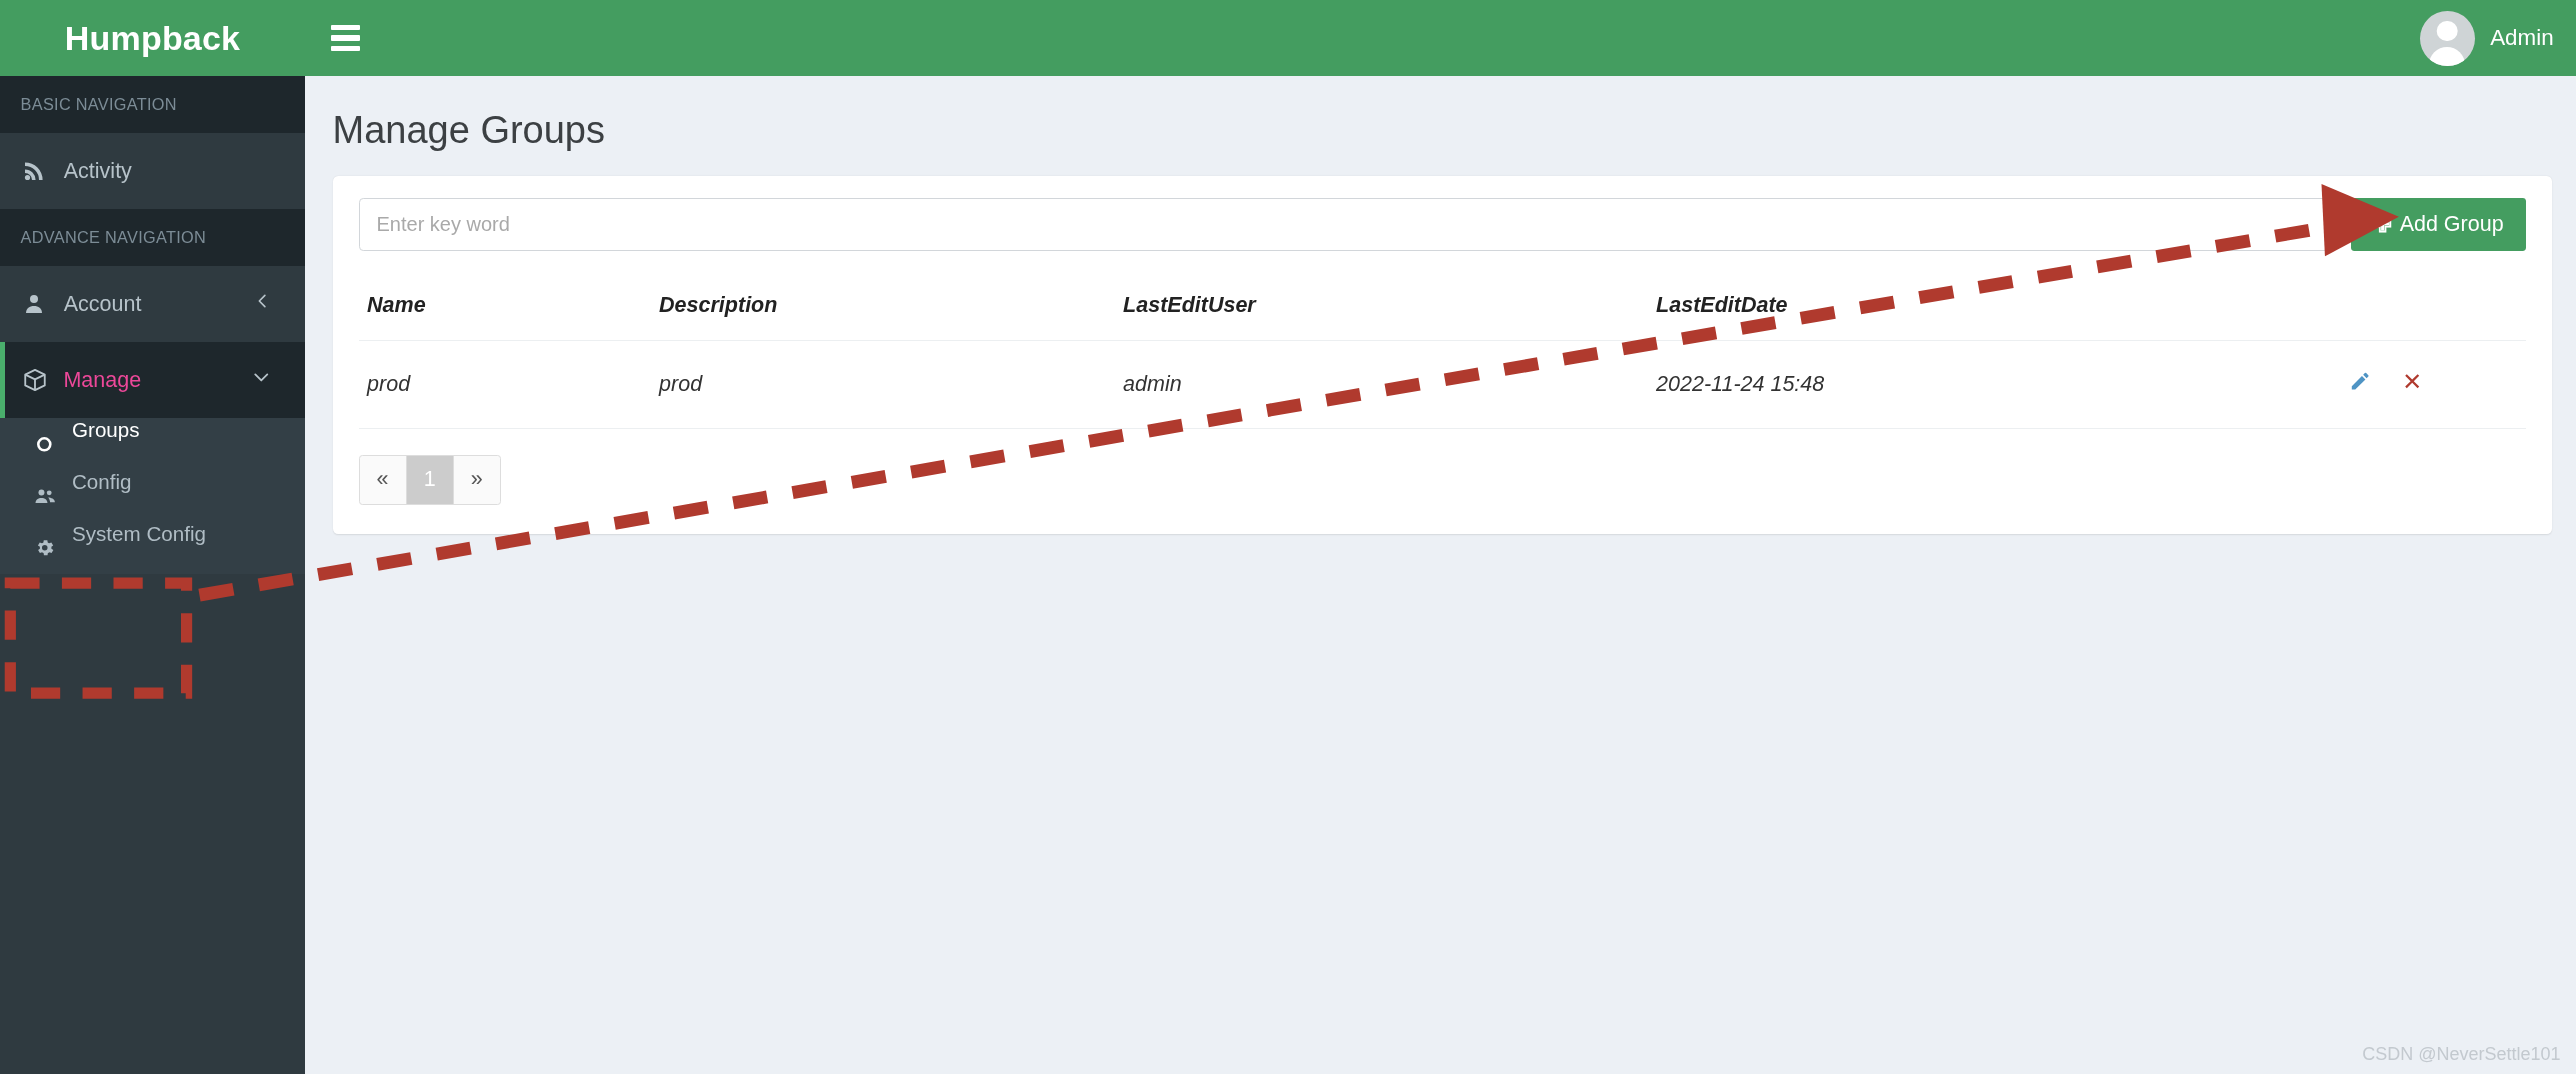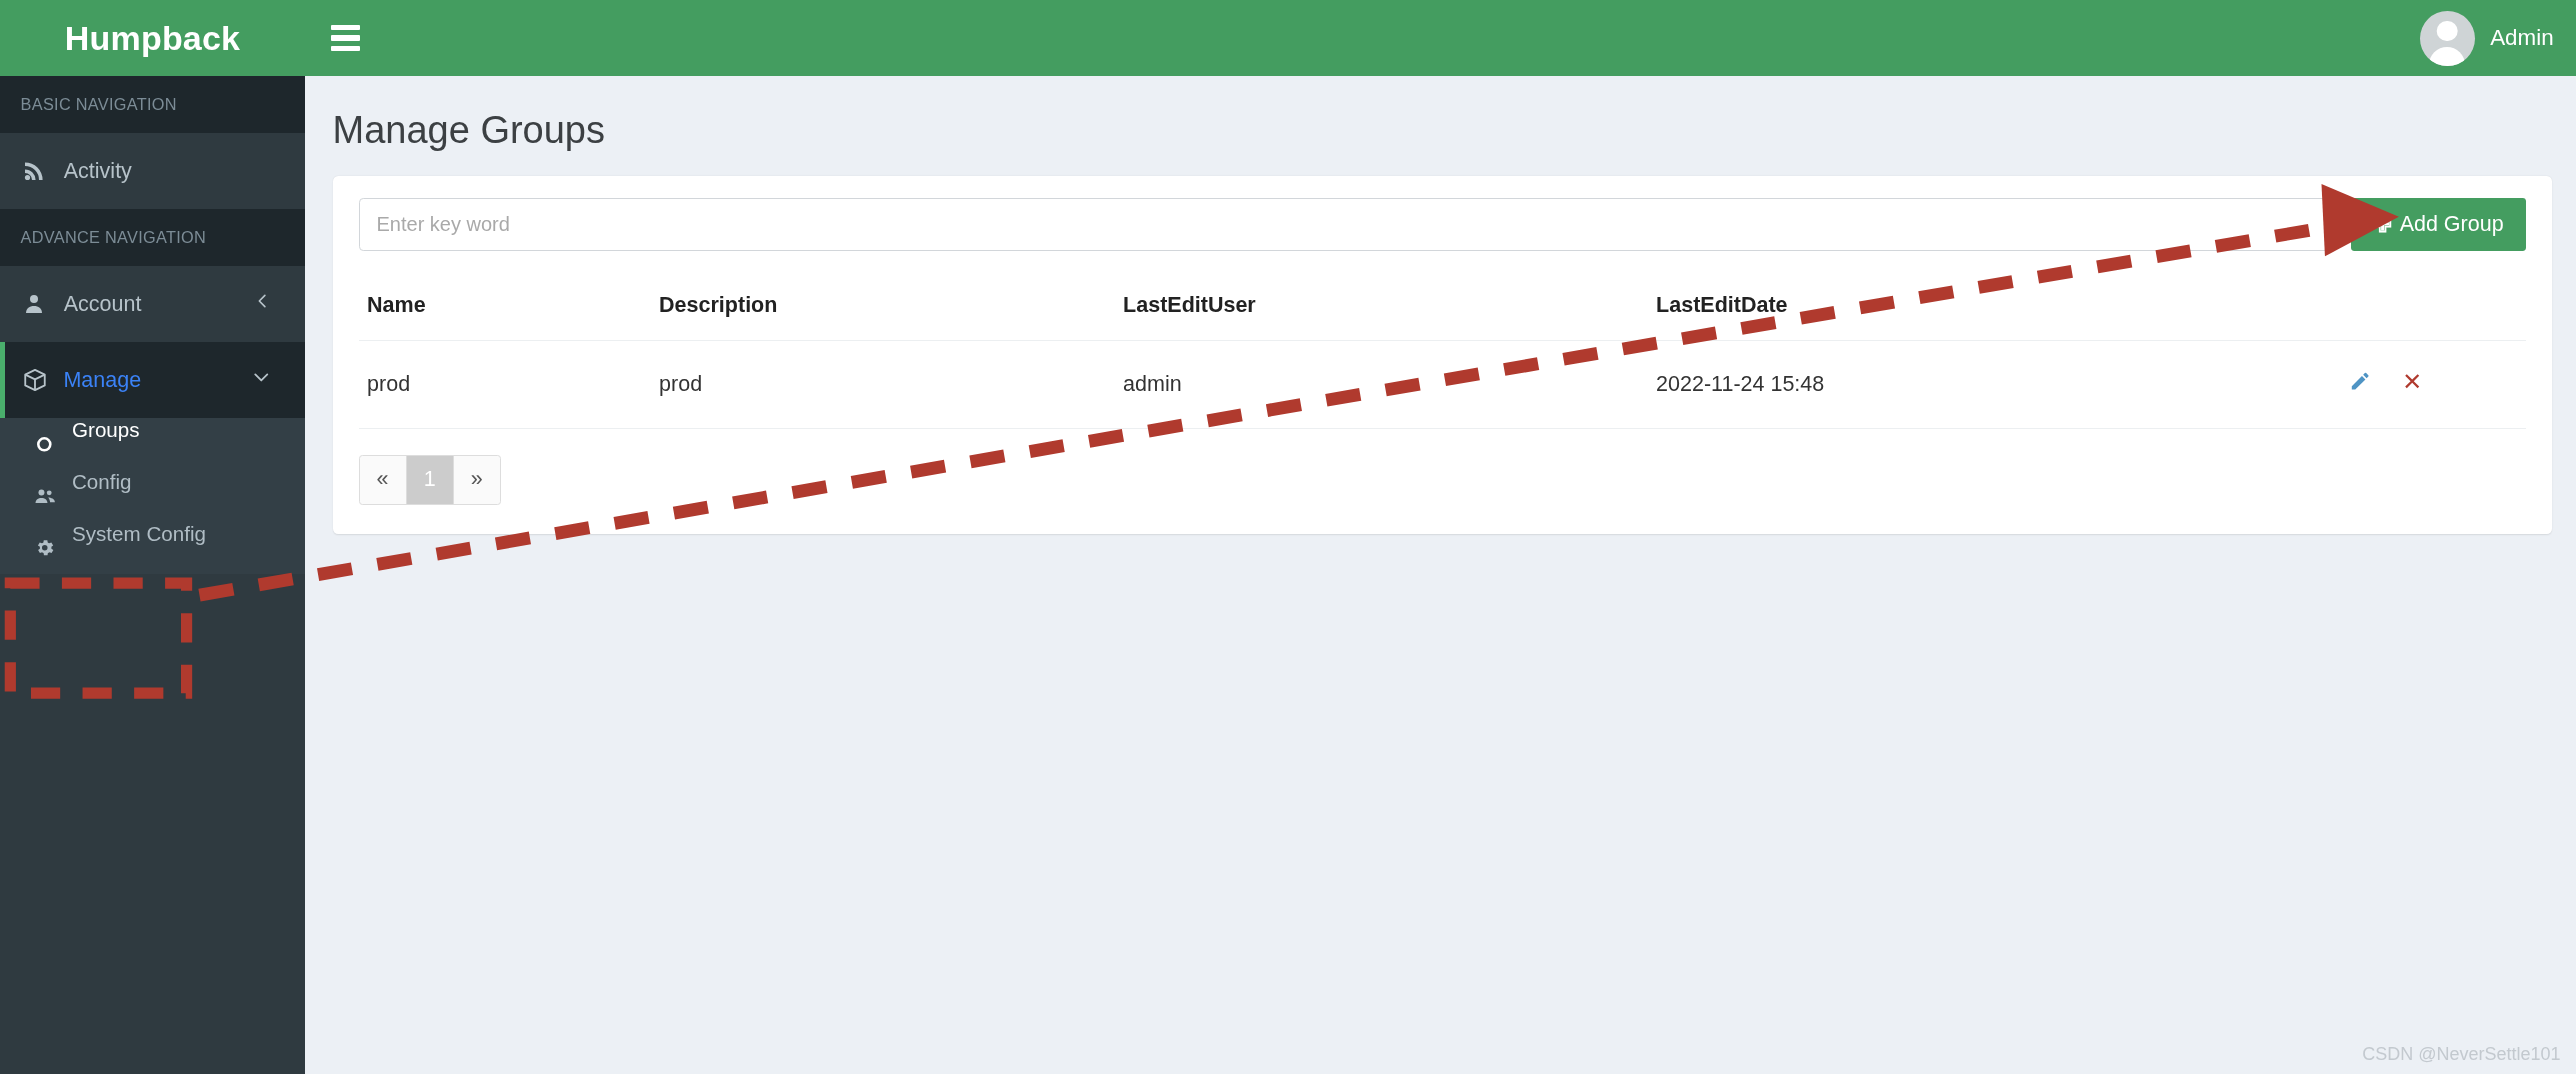--- a/index.html
+++ b/index.html
@@ -72,21 +72,21 @@
     top: 50%;
     transform: translateY(-50%);
     color: #b7c3ca;
   }
   .nav-item.open {
     background: #1e272c;
     border-left: 5.2px solid #4aae6c;
     padding-left: 17px;
     color: #ffffff;
   }
-  .nav-item.open .lbl { color: #3b82f6; }
+  .nav-item.open .lbl { color: #ec4899; }
 
   .submenu { background: #333f46; }
   .sub-item {
     display: flex;
     height: 52px;
     padding-left: 34px;
     color: #b0bdc5;
     font-size: 20.6px;
     cursor: pointer;
   }
@@ -195,21 +195,21 @@
     padding: 0 22.4px;
     display: flex;
     align-items: center;
     gap: 7.7px;
     cursor: pointer;
     font-family: "Liberation Sans", sans-serif;
     white-space: nowrap;
   }
   .plus-ico { font-size: 22.4px; font-weight: bold; line-height: 1; }
 
-  table { width: 100%; border-collapse: collapse; margin-top: 22.4px; }
+  table { width: 100%; border-collapse: collapse; margin-top: 22.4px; font-style: italic; }
   thead th {
     text-align: left;
     font-size: 21.5px;
     color: #222;
     font-weight: bold;
     padding: 19px 0 22.4px 8.6px;
     border-bottom: 1.7px solid #eceff1;
   }
   tbody td {
     font-size: 21.5px;

